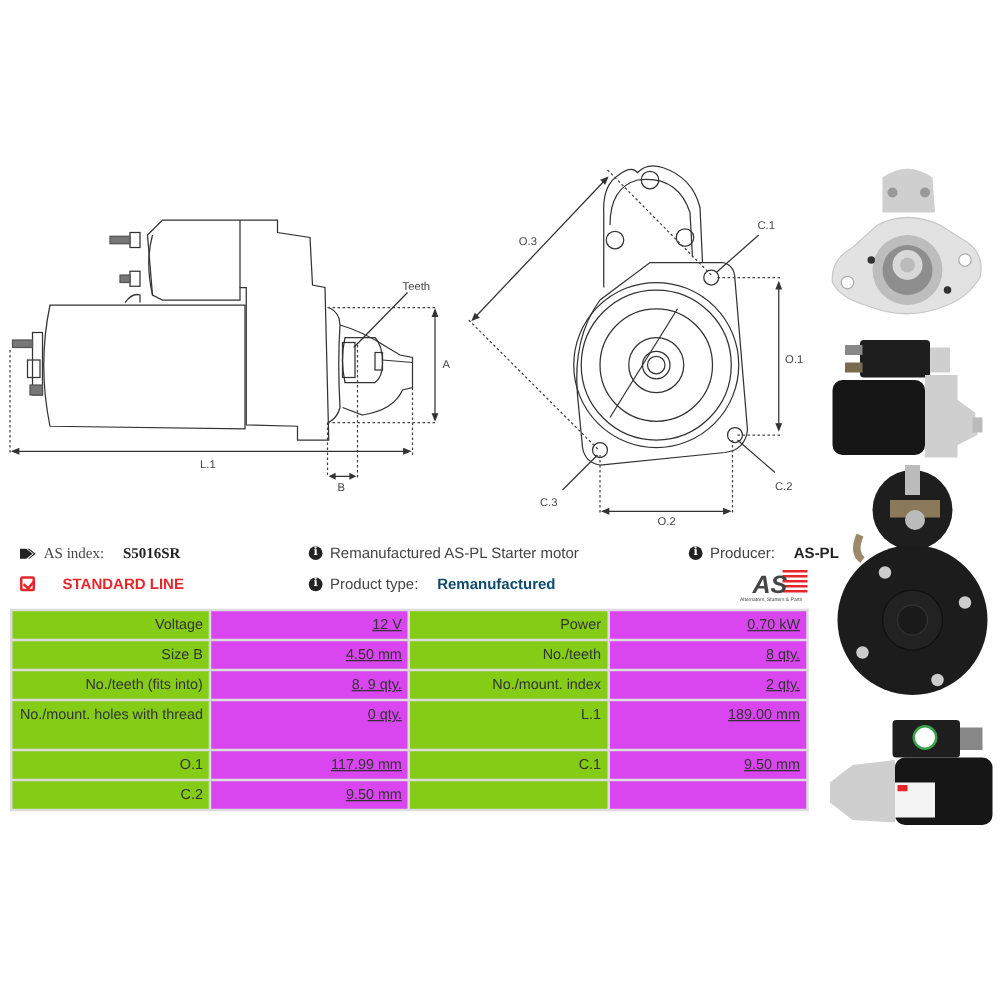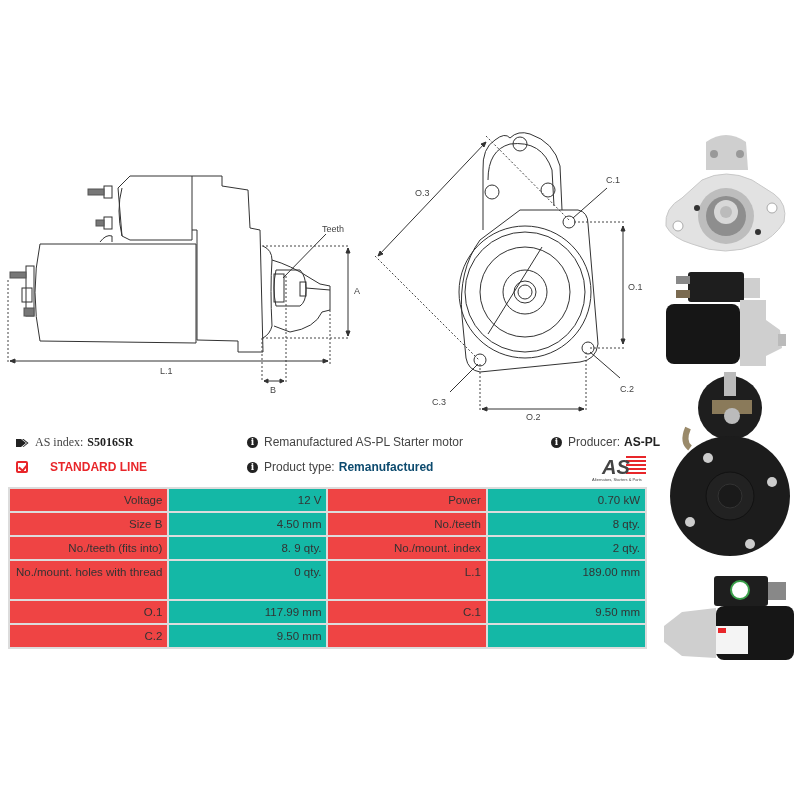--- a/index.html
+++ b/index.html
@@ -11,39 +11,39 @@
     #front-drawing { left: 370px; top: 120px; width: 280px; height: 300px; }
     svg text { font-family: "Liberation Sans", sans-serif; fill: #444; }
 
     .photo { position: absolute; }
     #photo-front { left: 662px; top: 128px; width: 128px; height: 132px; }
     #photo-side { left: 662px; top: 270px; width: 130px; height: 110px; }
     #photo-rear { left: 668px; top: 372px; width: 128px; height: 196px; }
     #photo-side2 { left: 660px; top: 572px; width: 140px; height: 90px; }
 
     .info { position: absolute; font-size: 12px; color: #444; white-space: nowrap; display: flex; align-items: center; }
-    .info b { color: #222; font-weight: bold; margin-left: 4px; }
+    .info b { color: #222; font-weight: bold; margin-left: 15px; }
     .info .icon { display: inline-block; margin-right: 6px; }
     #as-index { left: 16px; top: 435px; font-family: Liberation Serif, serif; }
     #standard-line { left: 16px; top: 460px; color: #e8262a; font-weight: bold; gap: 16px; }
     #desc { left: 247px; top: 435px; }
     #ptype { left: 247px; top: 460px; }
     #ptype b { color: #0c4a6e; }
     #producer { left: 551px; top: 435px; }
     #logo { position: absolute; left: 590px; top: 452px; width: 62px; height: 30px; }
 
     .info-icon { width: 11px; height: 11px; border-radius: 50%; background: #222; color: #fff; font-size: 9px; font-weight: bold; font-family: "DejaVu Serif", serif; text-align: center; line-height: 11px; }
     .tag-icon { width: 13px; height: 10px; }
     .check-icon { width: 12px; height: 12px; border: 2px solid #e8262a; border-radius: 2px; position: relative; }
     .check-icon::after { content: ""; position: absolute; left: 2px; top: 0px; width: 4px; height: 6px; border-right: 2px solid #e8262a; border-bottom: 2px solid #e8262a; transform: rotate(40deg); }
 
     #spec-table { position: absolute; left: 8px; top: 487px; width: 639px; border-collapse: collapse; font-size: 11.5px; color: #333; }
     #spec-table td { border: 2px solid #dcdcdc; padding: 0 5px; text-align: right; vertical-align: middle; height: 24px; }
-    #spec-table td.lbl { background: #ef4444; width: 160px; }
-    #spec-table td.val { background: #14b8a6; width: 160px; }
+    #spec-table td.lbl { background: #84cc16; width: 160px; }
+    #spec-table td.val { background: #d946ef; width: 160px; text-decoration: underline; }
     #spec-table tr.tall td { height: 40px; vertical-align: top; padding-top: 4px; line-height: 14px; }
   </style>
 </head>
 <body>
 
 <div class="drawing" id="side-drawing">
   <svg width="370" height="240" viewBox="0 0 370 240" fill="none" stroke="#333" stroke-width="1">
 
     <path d="M130 16 L222 16 L222 26 L248 30 L250 68 L260 70 L263 192 L238 192 L238 181 L197 180 L197 70 L192 70 L192 80 L130 80 L122 76 L118 28 Z"></path>
     <path d="M122 28 Q116 50 122 76"></path>

